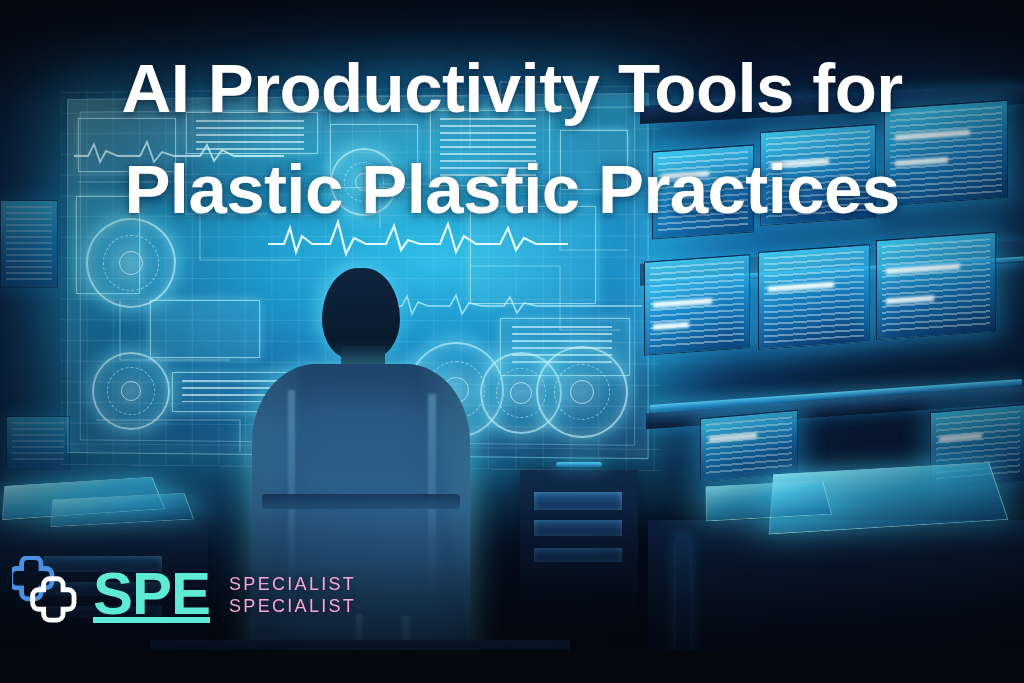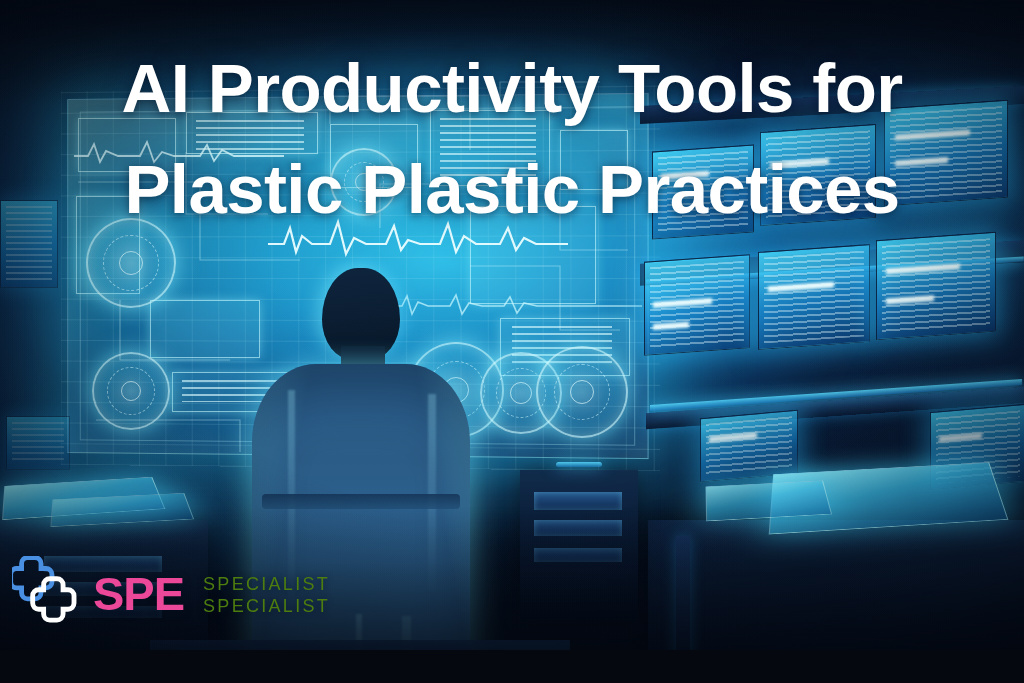--- a/index.html
+++ b/index.html
@@ -248,33 +248,34 @@
   #logo {
     position: absolute;
     left: 12px;
     bottom: 18px;
     display: flex;
     align-items: center;
     gap: 9px;
   }
   #logo-mark { width: 76px; height: 76px; flex: none; }
   #logo-word {
-    color: #ec4899;
+    color: #5eead4;
     font-family: "Liberation Sans", sans-serif;
     font-weight: 700;
-    font-size: 47px;
+    font-size: 60px;
     line-height: 0.74;
     letter-spacing: -1px;
     margin-left: -4px;
     text-shadow: 0 2px 10px rgba(2,12,28,0.45);
+    text-decoration: underline;
   }
   #logo-tagline {
     margin-left: 10px;
     margin-top: 2px;
-    color: #4d7c0f;
+    color: #f9a8d4;
     font-family: "Liberation Sans", sans-serif;
     font-weight: 400;
     font-size: 18px;
     line-height: 22px;
     letter-spacing: 2.3px;
     text-shadow: 0 1px 6px rgba(2,12,28,0.6);
   }
   #logo-tagline span { display: block; }
 </style>
 </head>

